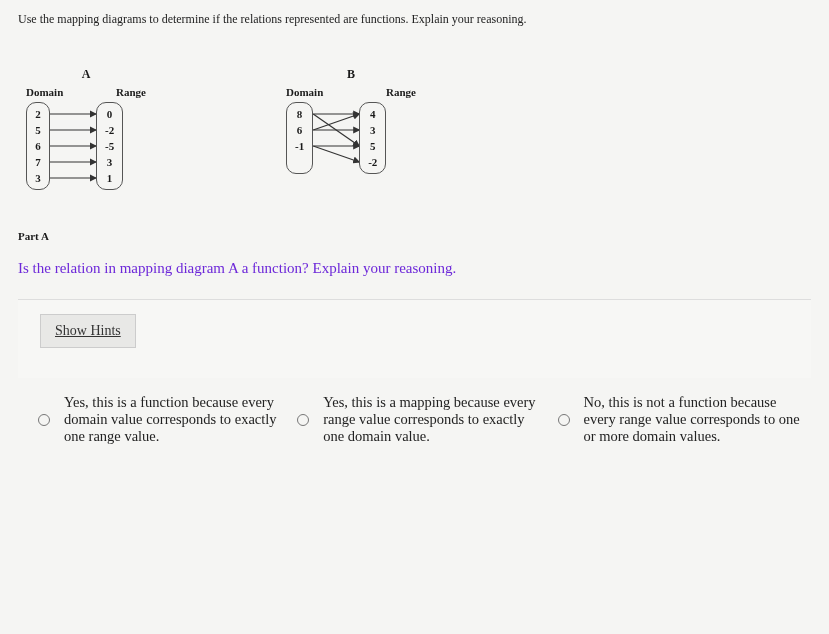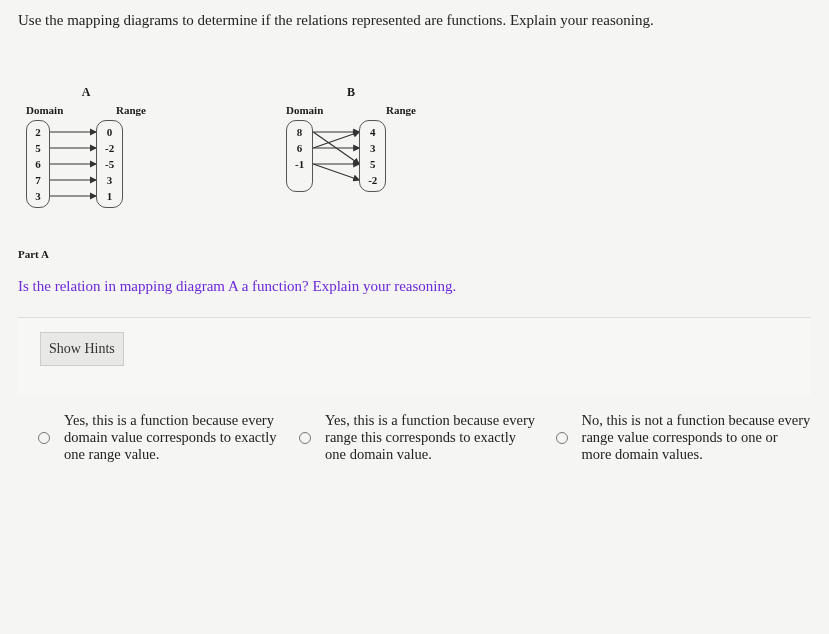--- a/index.html
+++ b/index.html
@@ -6,22 +6,22 @@
     body {
       font-family: Georgia, 'Times New Roman', serif;
       background: #f5f5f3;
       width: 829px;
       height: 634px;
       padding: 12px 18px;
       color: #1a1a1a;
       overflow: hidden;
     }
     .instruction {
-      font-size: 15px;
-      margin-bottom: 56px;
+      font-size: 12px;
+      margin-bottom: 40px;
       color: #222;
     }
     .diagrams-row {
       display: flex;
       gap: 140px;
       margin-left: 8px;
       margin-bottom: 40px;
     }
     .diagram {
       position: relative;
@@ -82,25 +82,26 @@
       border-left: none;
       border-right: none;
       border-bottom: none;
       padding: 14px 0 30px 22px;
       margin-bottom: 16px;
       background: #f7f7f5;
     }
     .show-hints-btn {
       background: #e8e8e6;
       border: 1px solid #ccc;
-      padding: 8px 8px;
+      padding: 8px 14px;
       font-family: inherit;
       font-size: 14px;
       cursor: pointer;
       color: #333;
+      text-decoration: underline;
     }
     .options {
       margin-left: 20px;
       display: flex;
       flex-direction: row;
       gap: 18px;
     }
     .option {
       display: flex;
       align-items: center;
@@ -206,19 +207,19 @@
   <button class="show-hints-btn">Show Hints</button>
 </div>
 
 <div class="options" id="optionsList">
     <div class="option">
       <div class="radio"></div>
       <div class="option-text">Yes, this is a function because every domain value corresponds to exactly one range value.</div>
     </div>
     <div class="option">
       <div class="radio"></div>
-      <div class="option-text">Yes, this is a function because every range this corresponds to exactly one domain value.</div>
+      <div class="option-text">Yes, this is a mapping because every range value corresponds to exactly one domain value.</div>
     </div>
     <div class="option">
       <div class="radio"></div>
       <div class="option-text">No, this is not a function because every range value corresponds to one or more domain values.</div>
     </div>
   </div>
 
 </body></html>

